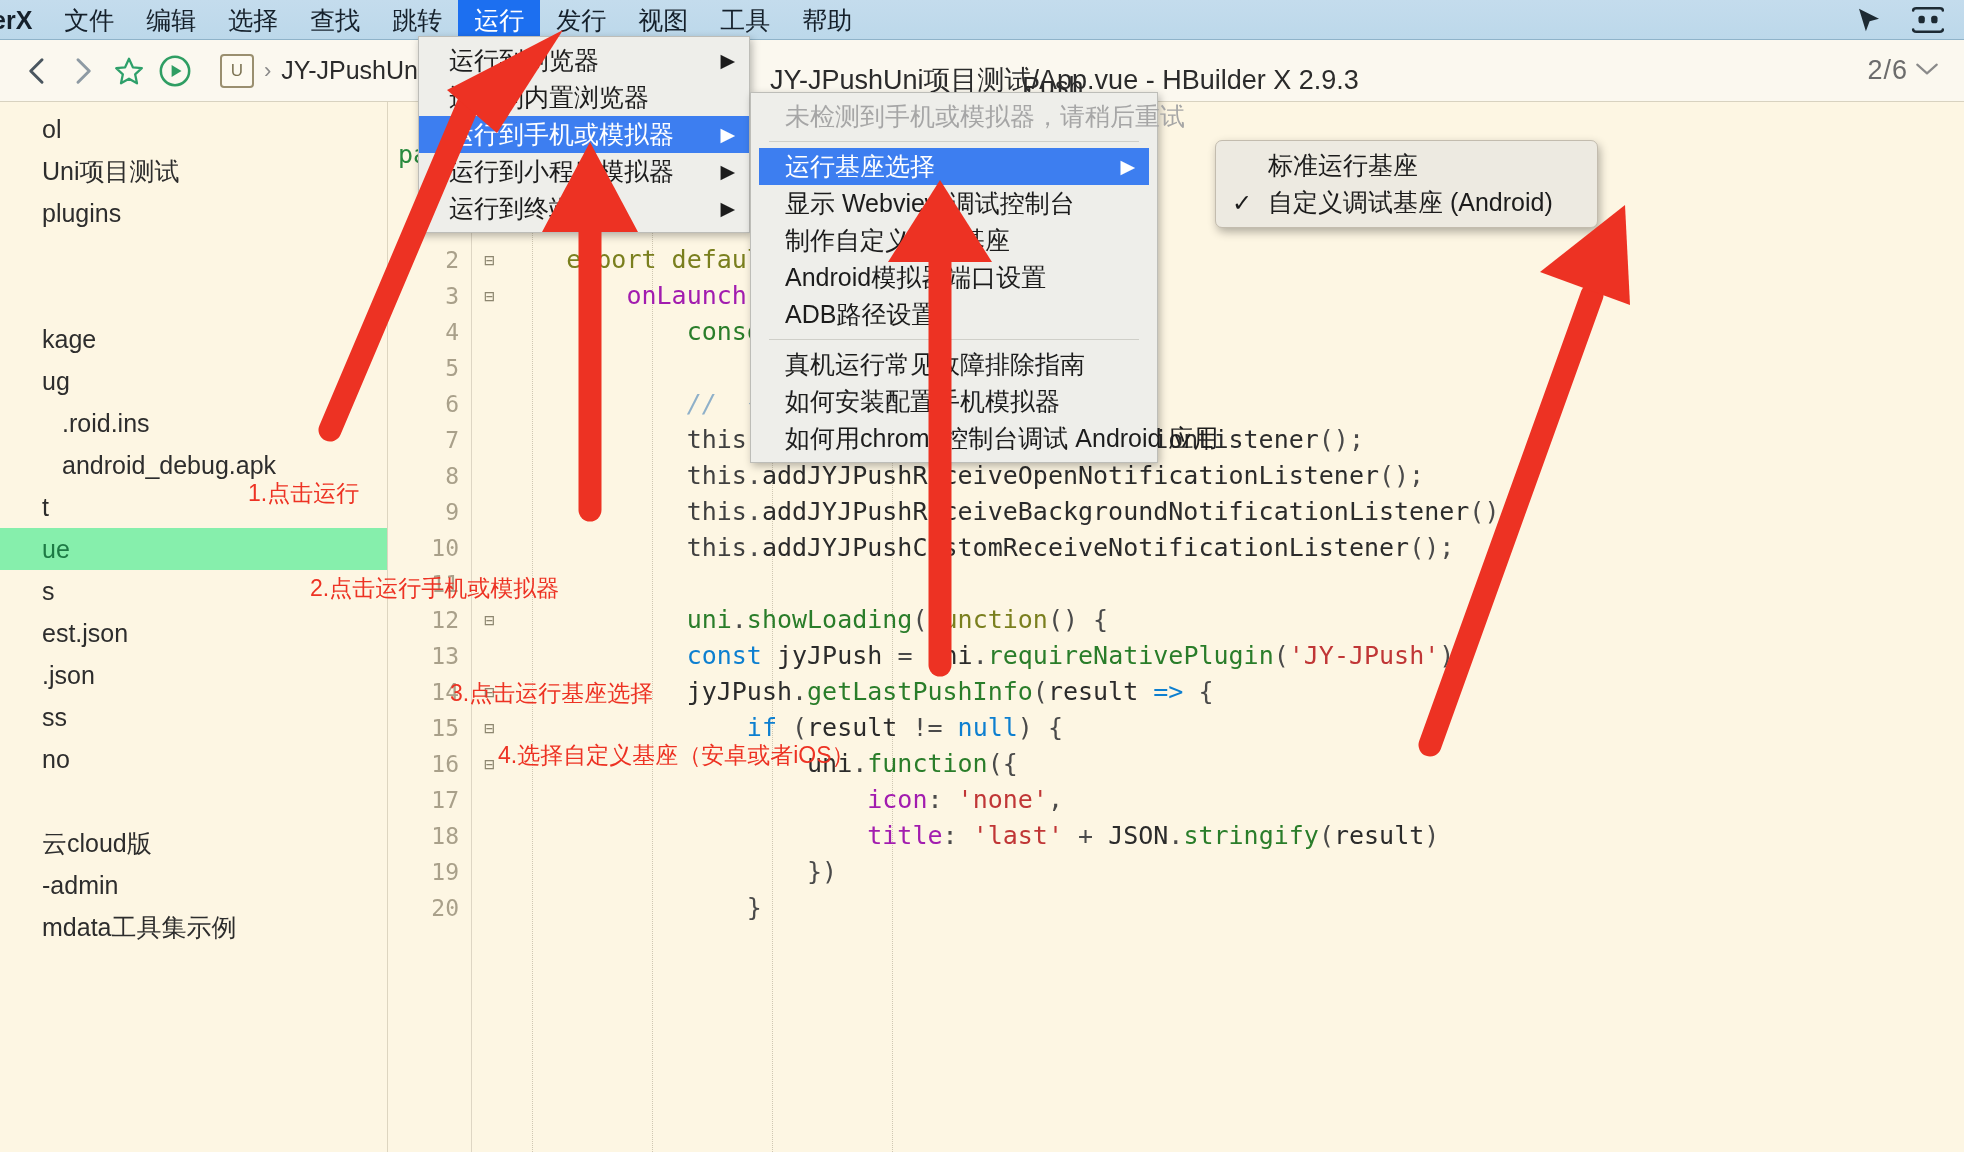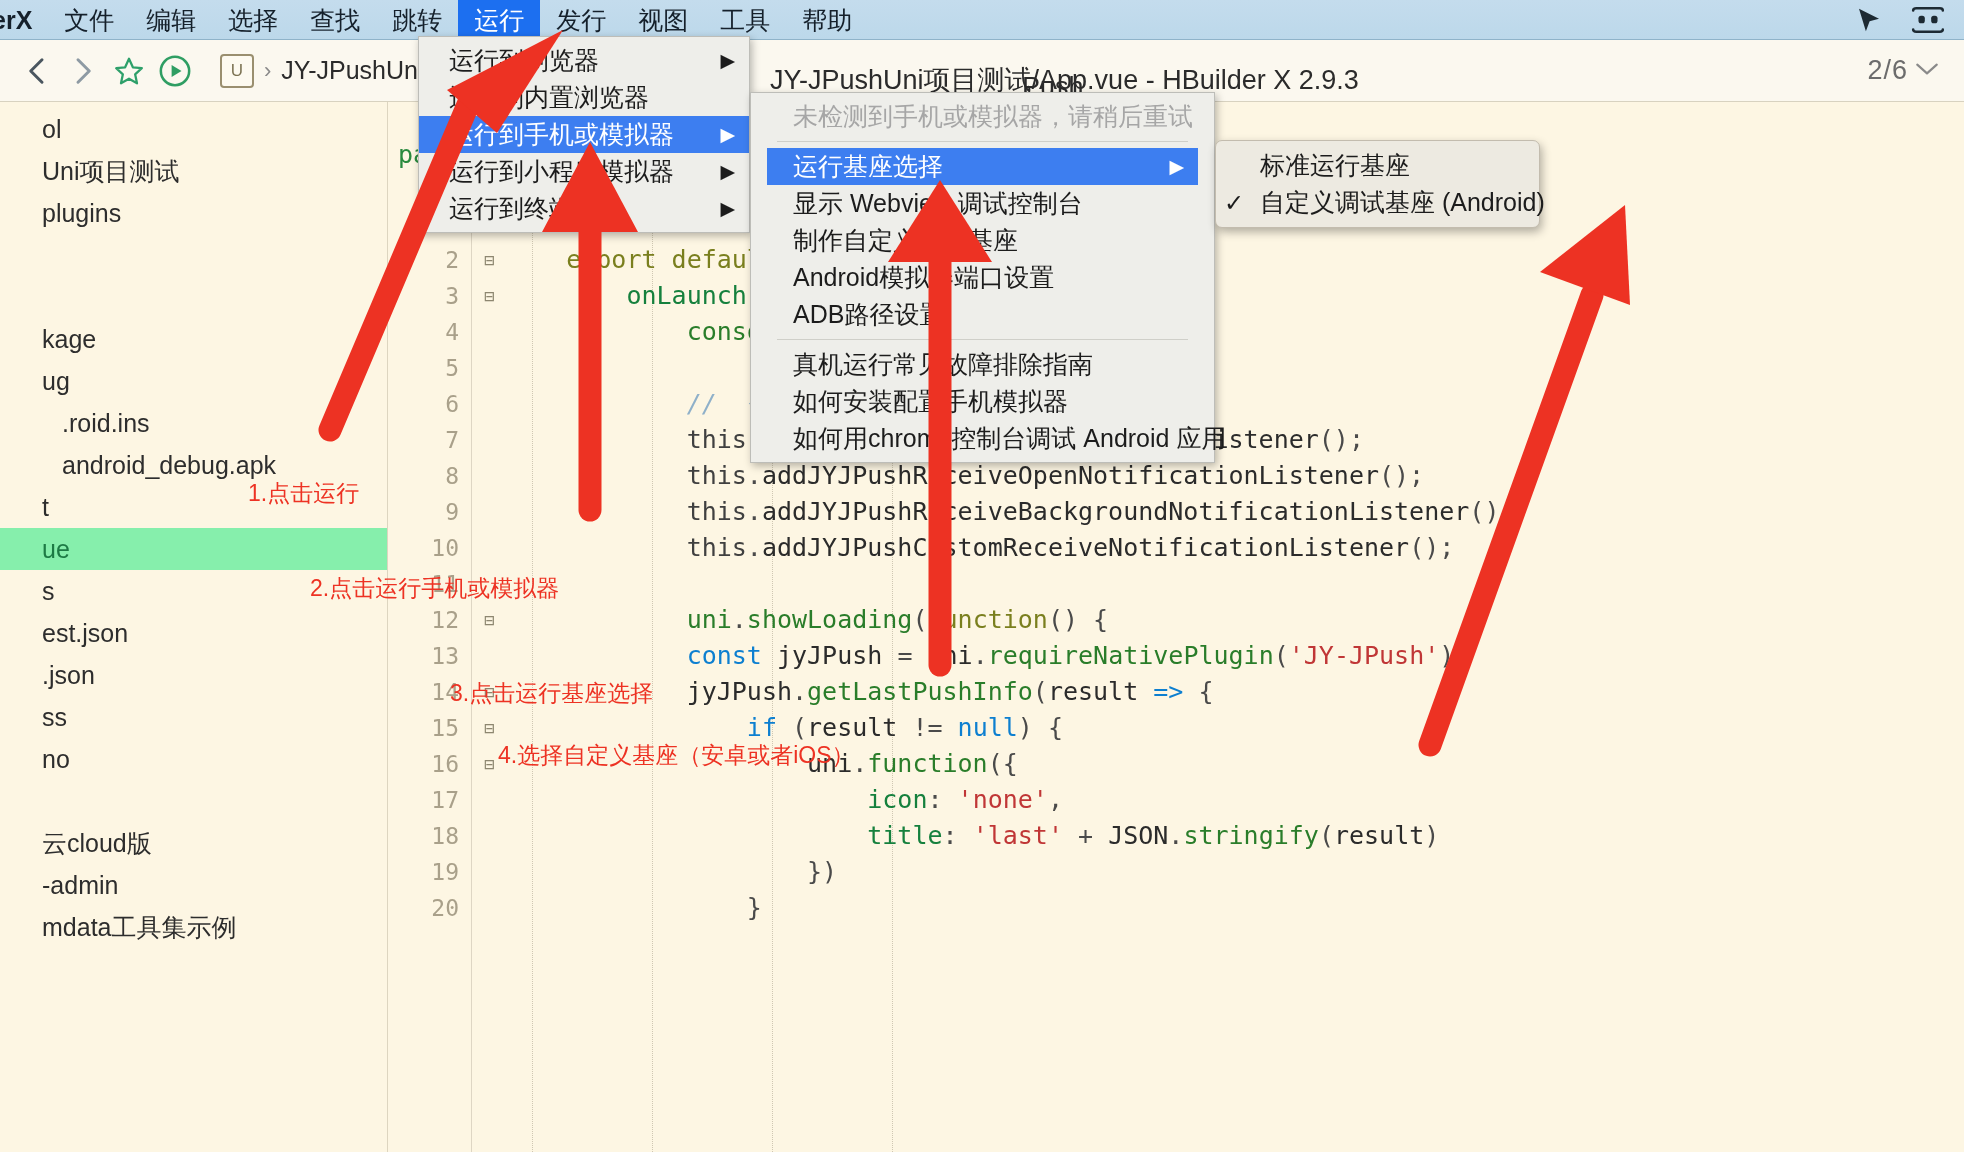--- a/index.html
+++ b/index.html
@@ -87,21 +87,21 @@
     position: absolute; top: 0; left: 118px; right: 0; height: 100%;
     font-family: "DejaVu Sans Mono", monospace; font-size: 25px;
   }
   .cl { height: 36px; line-height: 36px; white-space: pre; color: #2b2b2b; }
   .indent-guides { position: absolute; top: 0; left: 118px; height: 100%; }
   .ig { position: absolute; top: 0; width: 1px; height: 100%;
         border-left: 1px dotted #cfc7b2; }
   .k-tag   { color: #1f7fd4; }
   .k-kw    { color: #7a7f1e; }
   .k-kw2   { color: #0d7fd0; }
-  .k-prop  { color: #15803d; }
+  .k-prop  { color: #a21caf; }
   .k-fn    { color: #2a7d2a; }
   .k-this  { color: #404040; }
   .k-str   { color: #c03636; }
   .k-cmt   { color: #8fb0c9; font-style: italic; }
   .k-pun   { color: #4a4a4a; }
   .k-var   { color: #2b2b2b; }
 
   
   #pa-token {
     position: absolute; top: 140px; left: 398px;
@@ -114,31 +114,31 @@
 
   
   #menu1 {
     position: absolute; top: 36px; left: 418px; width: 332px;
     background: #eeeeea; border: 1px solid #bdbdb8;
     box-shadow: 2px 3px 8px rgba(0,0,0,0.28);
     padding: 5px 0; z-index: 40;
   }
   
   #menu2 {
-    position: absolute; top: 92px; left: 750px; width: 465px;
+    position: absolute; top: 92px; left: 750px; width: 408px;
     background: #eeeeea; border: 1px solid #bdbdb8;
     box-shadow: 2px 3px 8px rgba(0,0,0,0.28);
-    padding: 5px 16px; z-index: 50;
+    padding: 5px 8px; z-index: 50;
   }
   
   #menu3 {
-    position: absolute; top: 140px; left: 1215px; width: 325px;
+    position: absolute; top: 140px; left: 1215px; width: 383px;
     background: #edeae1; border: 1px solid #c3bcae; border-radius: 7px;
     box-shadow: 2px 4px 10px rgba(0,0,0,0.3);
-    padding: 6px 0; z-index: 60;
+    padding: 6px 8px; z-index: 60;
   }
   .mi {
     height: 37px; display: flex; align-items: center;
     padding: 0 14px 0 30px; font-size: 25px; color: #1c1c1c;
     white-space: nowrap; position: relative;
   }
   .mi.hl { background: #3d7ef0; color: #ffffff; }
   .mi.disabled { color: #a6a6a6; }
   .mi .arrow {
     margin-left: auto; font-size: 19px; line-height: 1;

